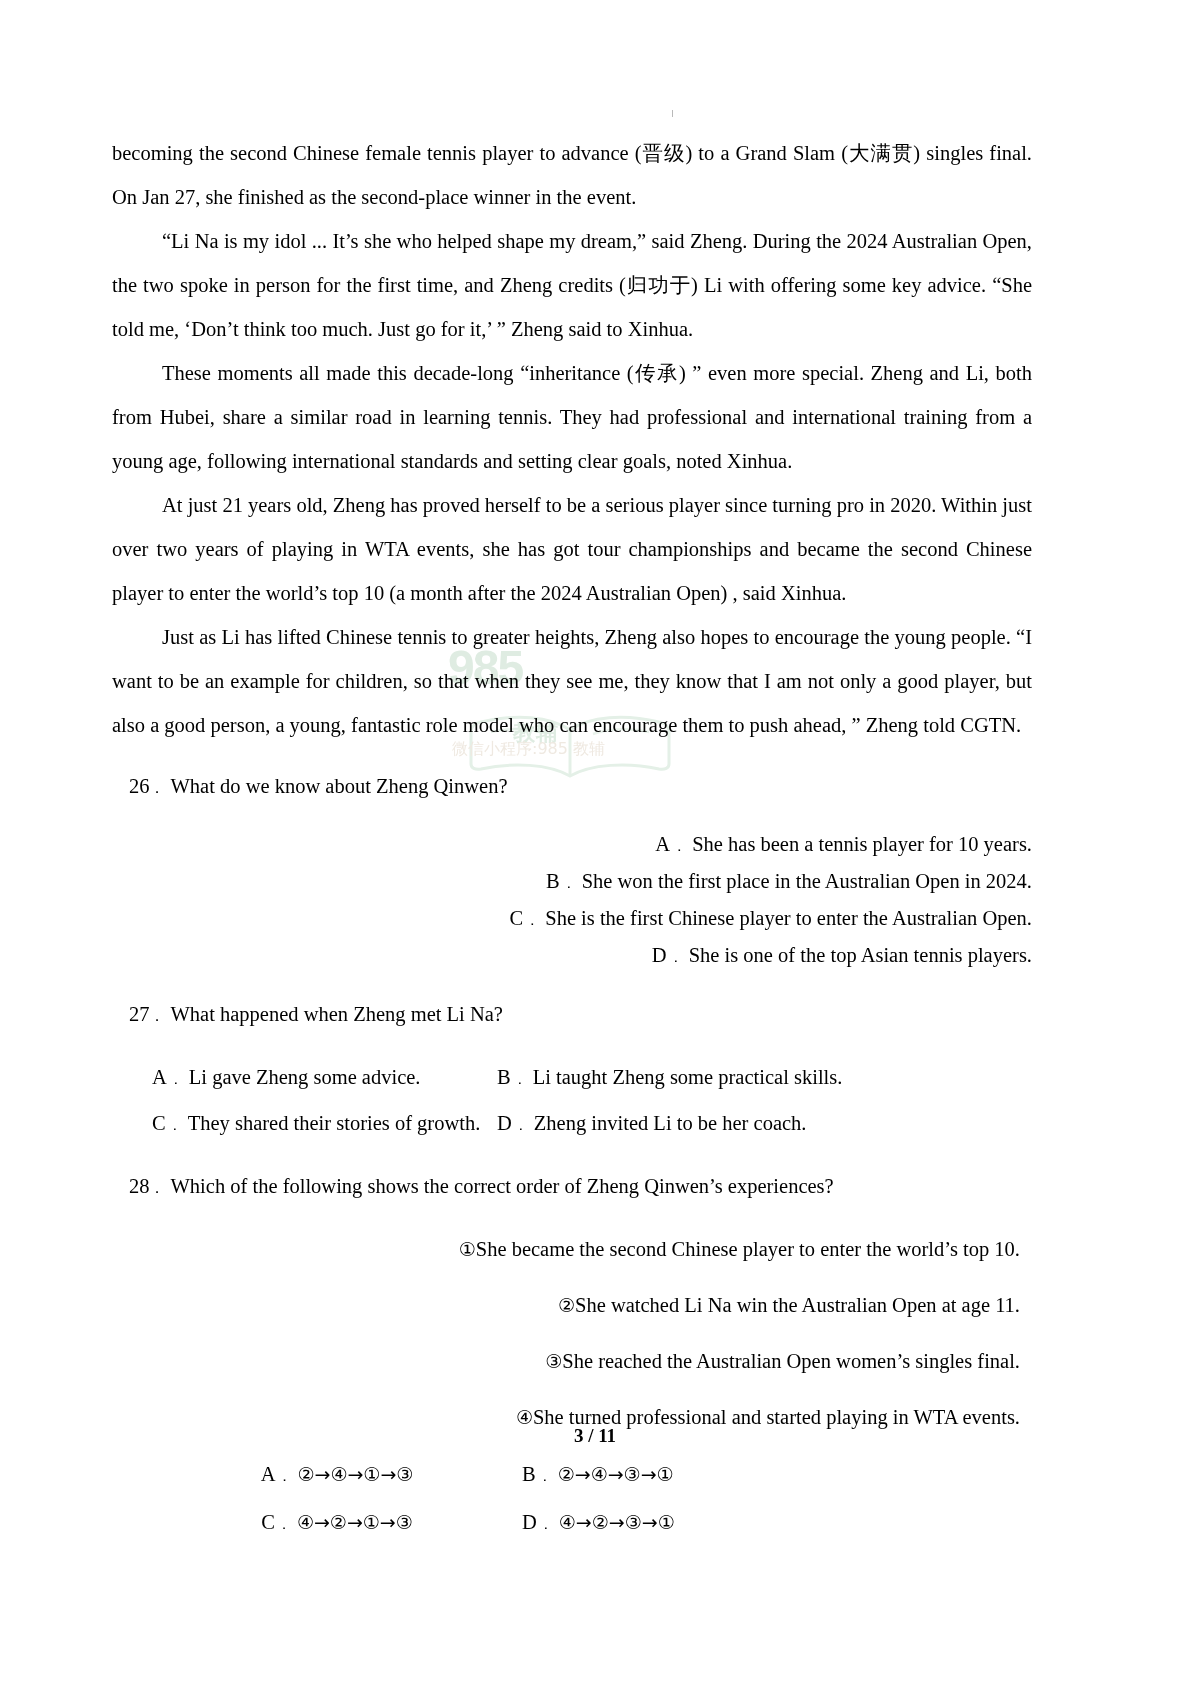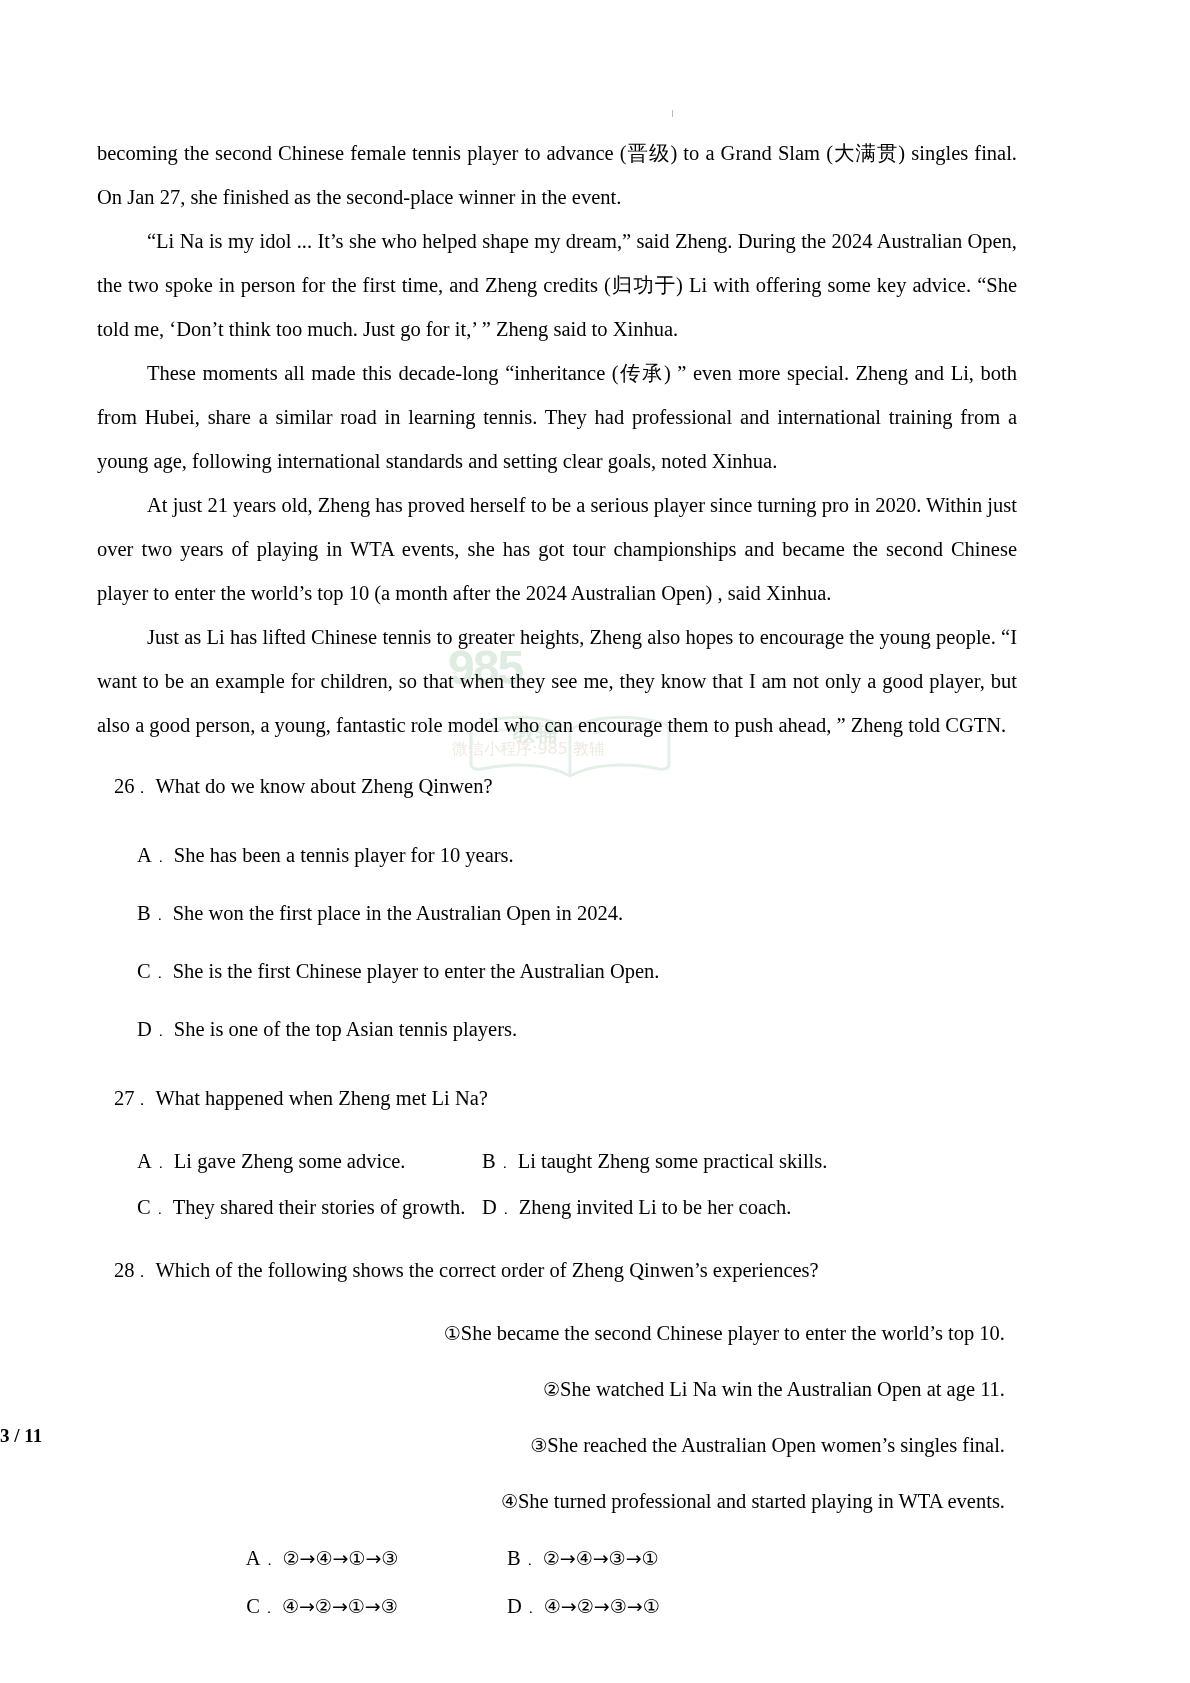--- a/index.html
+++ b/index.html
@@ -64,21 +64,21 @@
     font-family: "DejaVu Sans", sans-serif;
     font-size: 16px;
     color: #efe9e1;
     letter-spacing: 0px;
     white-space: nowrap;
   }
 
   
   .content {
     position: absolute;
-    left: 97px;
+    left: 112px;
     top: 131px;
     width: 920px;
     z-index: 2;
   }
   .para {
     font-size: 20.5px;
     line-height: 44px;
     text-align: justify;
     text-justify: inter-word;
     margin: 0;
@@ -101,24 +101,25 @@
   .qnum {
     letter-spacing: 0px;
   }
   .qnum-sep {
     font-family: "DejaVu Sans", sans-serif;
     font-size: 15px;
     padding-right: 6px;
   }
   .opt {
     font-size: 20.5px;
-    line-height: 56px;
+    line-height: 35px;
     margin: 0;
     padding-left: 40px;
     white-space: nowrap;
+    text-align: right;
   }
   .opt-letter {
     display: inline-block;
   }
   .opt-dot {
     font-family: "DejaVu Sans", sans-serif;
     font-size: 14px;
     padding: 0 6px 0 2px;
   }
   .opt2col {
@@ -149,20 +150,21 @@
     white-space: nowrap;
     text-align: right;
   }
 
   
   .footer {
     position: absolute;
     left: 0;
     top: 1425px;
     width: 1190px;
+    text-align: center;
     font-size: 19px;
     font-weight: bold;
     z-index: 2;
   }
 
   
   .stray-mark {
     position: absolute;
     left: 672px;
     top: 110px;

